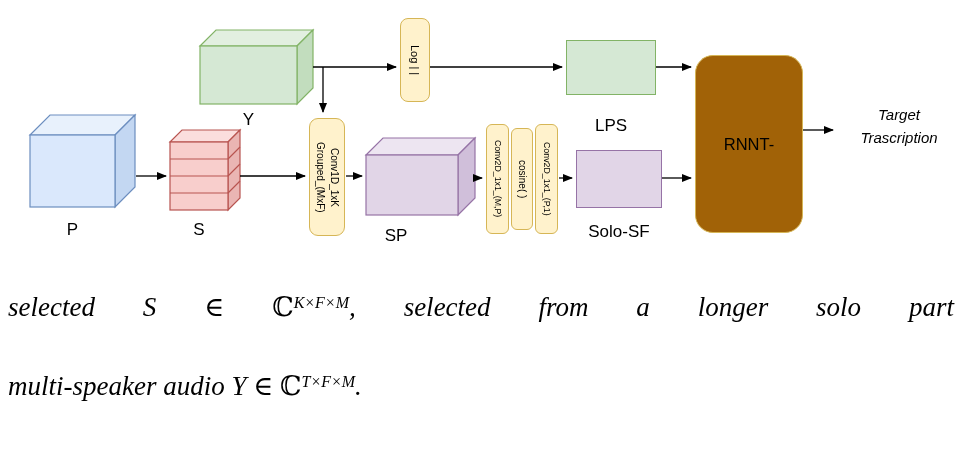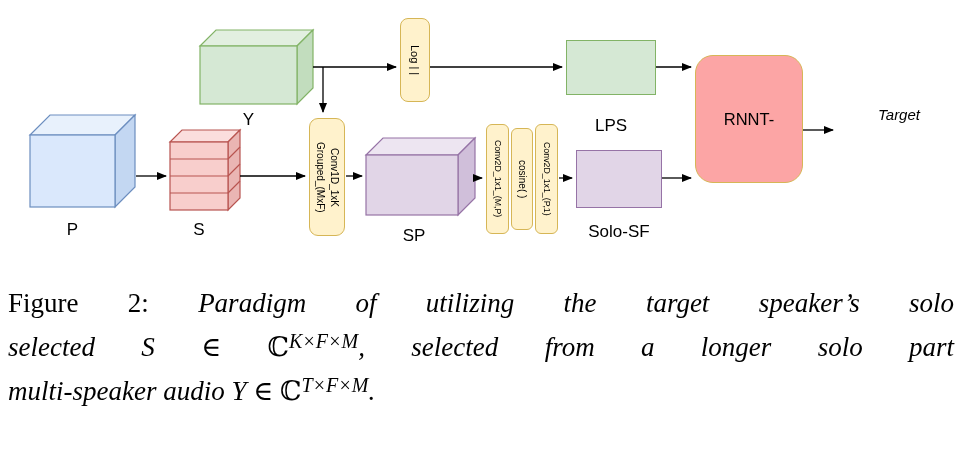--- a/index.html
+++ b/index.html
@@ -9,59 +9,59 @@
   }
   .diagram { position:absolute; left:0; top:0; width:962px; height:272px; }
   .diagram svg { position:absolute; left:0; top:0; }
 
   .abs { position:absolute; box-sizing:border-box; }
 
   
   .rect { border:1.2px solid; display:flex; align-items:center; justify-content:center; }
   .box-lps   { left:566px; top:40px;  width:90px;  height:55px;  background:#d5e8d4; border-color:#82b366; }
   .box-solo  { left:576px; top:150px; width:86px;  height:58px;  background:#e1d5e7; border-color:#9673a6; }
-  .box-rnnt  { left:695px; top:55px;  width:108px; height:128px; background:#fca5a5; border-color:#d6b656;
+  .box-rnnt  { left:695px; top:55px;  width:108px; height:178px; background:#a16207; border-color:#d6b656;
                border-radius:18px; display:flex; flex-direction:column; align-items:center; justify-content:center;
                font-size:16.5px; line-height:1.5; }
 
   
   .vbox { background:#fff2cc; border:1.2px solid #d6b656; display:flex; align-items:center; justify-content:center; }
   .box-log     { left:400px; top:18px;  width:30px; height:84px;  border-radius:8px; font-size:11px; }
   .box-grouped { left:309px; top:118px; width:36px; height:118px; border-radius:9px; font-size:10px; }
   .box-conv1   { left:486px; top:124px; width:23px; height:110px; border-radius:6px; font-size:8.8px; }
   .box-cos     { left:511px; top:128px; width:22px; height:102px; border-radius:6px; font-size:10px; }
   .box-conv2   { left:535px; top:124px; width:23px; height:110px; border-radius:6px; font-size:8.8px; }
   .vtext  { writing-mode:vertical-lr; text-orientation:mixed; white-space:nowrap; }
   .vtext2 { display:flex; flex-direction:row; align-items:center; }
   .vtext2 .vline { writing-mode:vertical-lr; text-orientation:mixed; white-space:nowrap; line-height:1.35; }
 
   
   .node-label { text-align:center; font-size:17px; }
   .label-p    { left:30px;  top:220px; width:85px; }
   .label-s    { left:170px; top:220px; width:58px; }
   .label-y    { left:200px; top:110px; width:97px; }
-  .label-sp   { left:368px; top:226px; width:92px; }
+  .label-sp   { left:350px; top:226px; width:92px; }
   .label-lps  { left:566px; top:116px;  width:90px; }
   .label-solo { left:558px; top:222px; width:122px; }
 
   .output { left:836px; top:104px; width:126px; text-align:center; font-size:15px; line-height:1.5;font-style:italic; }
 
   
   .caption {
     position:absolute; left:8px; top:284px; width:946px;
     font-family:"Liberation Serif", "DejaVu Serif", "DejaVu Sans", serif;
     font-size:27px; line-height:38px; color:#000;
   }
   .cap-line { text-align:justify; text-align-last:justify; }
-  .cap-line.last { text-align-last:left; }
+  .cap-line.last { text-align-last:left;margin-top:37px; }
   .it   { font-style:italic; }
   .roman{ font-style:normal; }
   .mvar { font-style:italic; }
   .bb   { font-style:normal; font-family:"DejaVu Serif", "DejaVu Sans", serif; }
-  .sup  { font-size:20px; vertical-align:8px; font-style:italic; }
+  .sup  { font-size:16px; vertical-align:8px; font-style:italic; }
 </style>
 </head>
 <body>
 
 <div class="page">
 
   <div class="diagram">
 
     <svg width="962" height="272" viewBox="0 0 962 272">
       <defs>
@@ -139,29 +139,26 @@
 
     <div class="abs node-label label-p">P</div>
     <div class="abs node-label label-s">S</div>
     <div class="abs node-label label-y">Y</div>
     <div class="abs node-label label-sp">SP</div>
     <div class="abs node-label label-lps">LPS</div>
     <div class="abs node-label label-solo">Solo-SF</div>
 
     <div class="abs output">
       <div>Target</div>
+      <div>Trascription</div>
     </div>
 
   </div>
 
   <div class="caption">
-    <div class="cap-line">
-      <span class="roman">Figure 2:</span>
-      <span class="it">Paradigm of utilizing the target speaker’s solo</span>
-    </div>
     <div class="cap-line">
       <span class="it">selected</span>
       <span class="mvar">S</span>
       <span class="bb">∈</span>
       <span class="bb">ℂ</span><span class="sup">K×F×M</span><span class="it">, selected from a longer solo part</span>
     </div>
     <div class="cap-line last">
       <span class="it">multi-speaker audio</span>
       <span class="mvar">Y</span>
       <span class="bb">∈</span>

